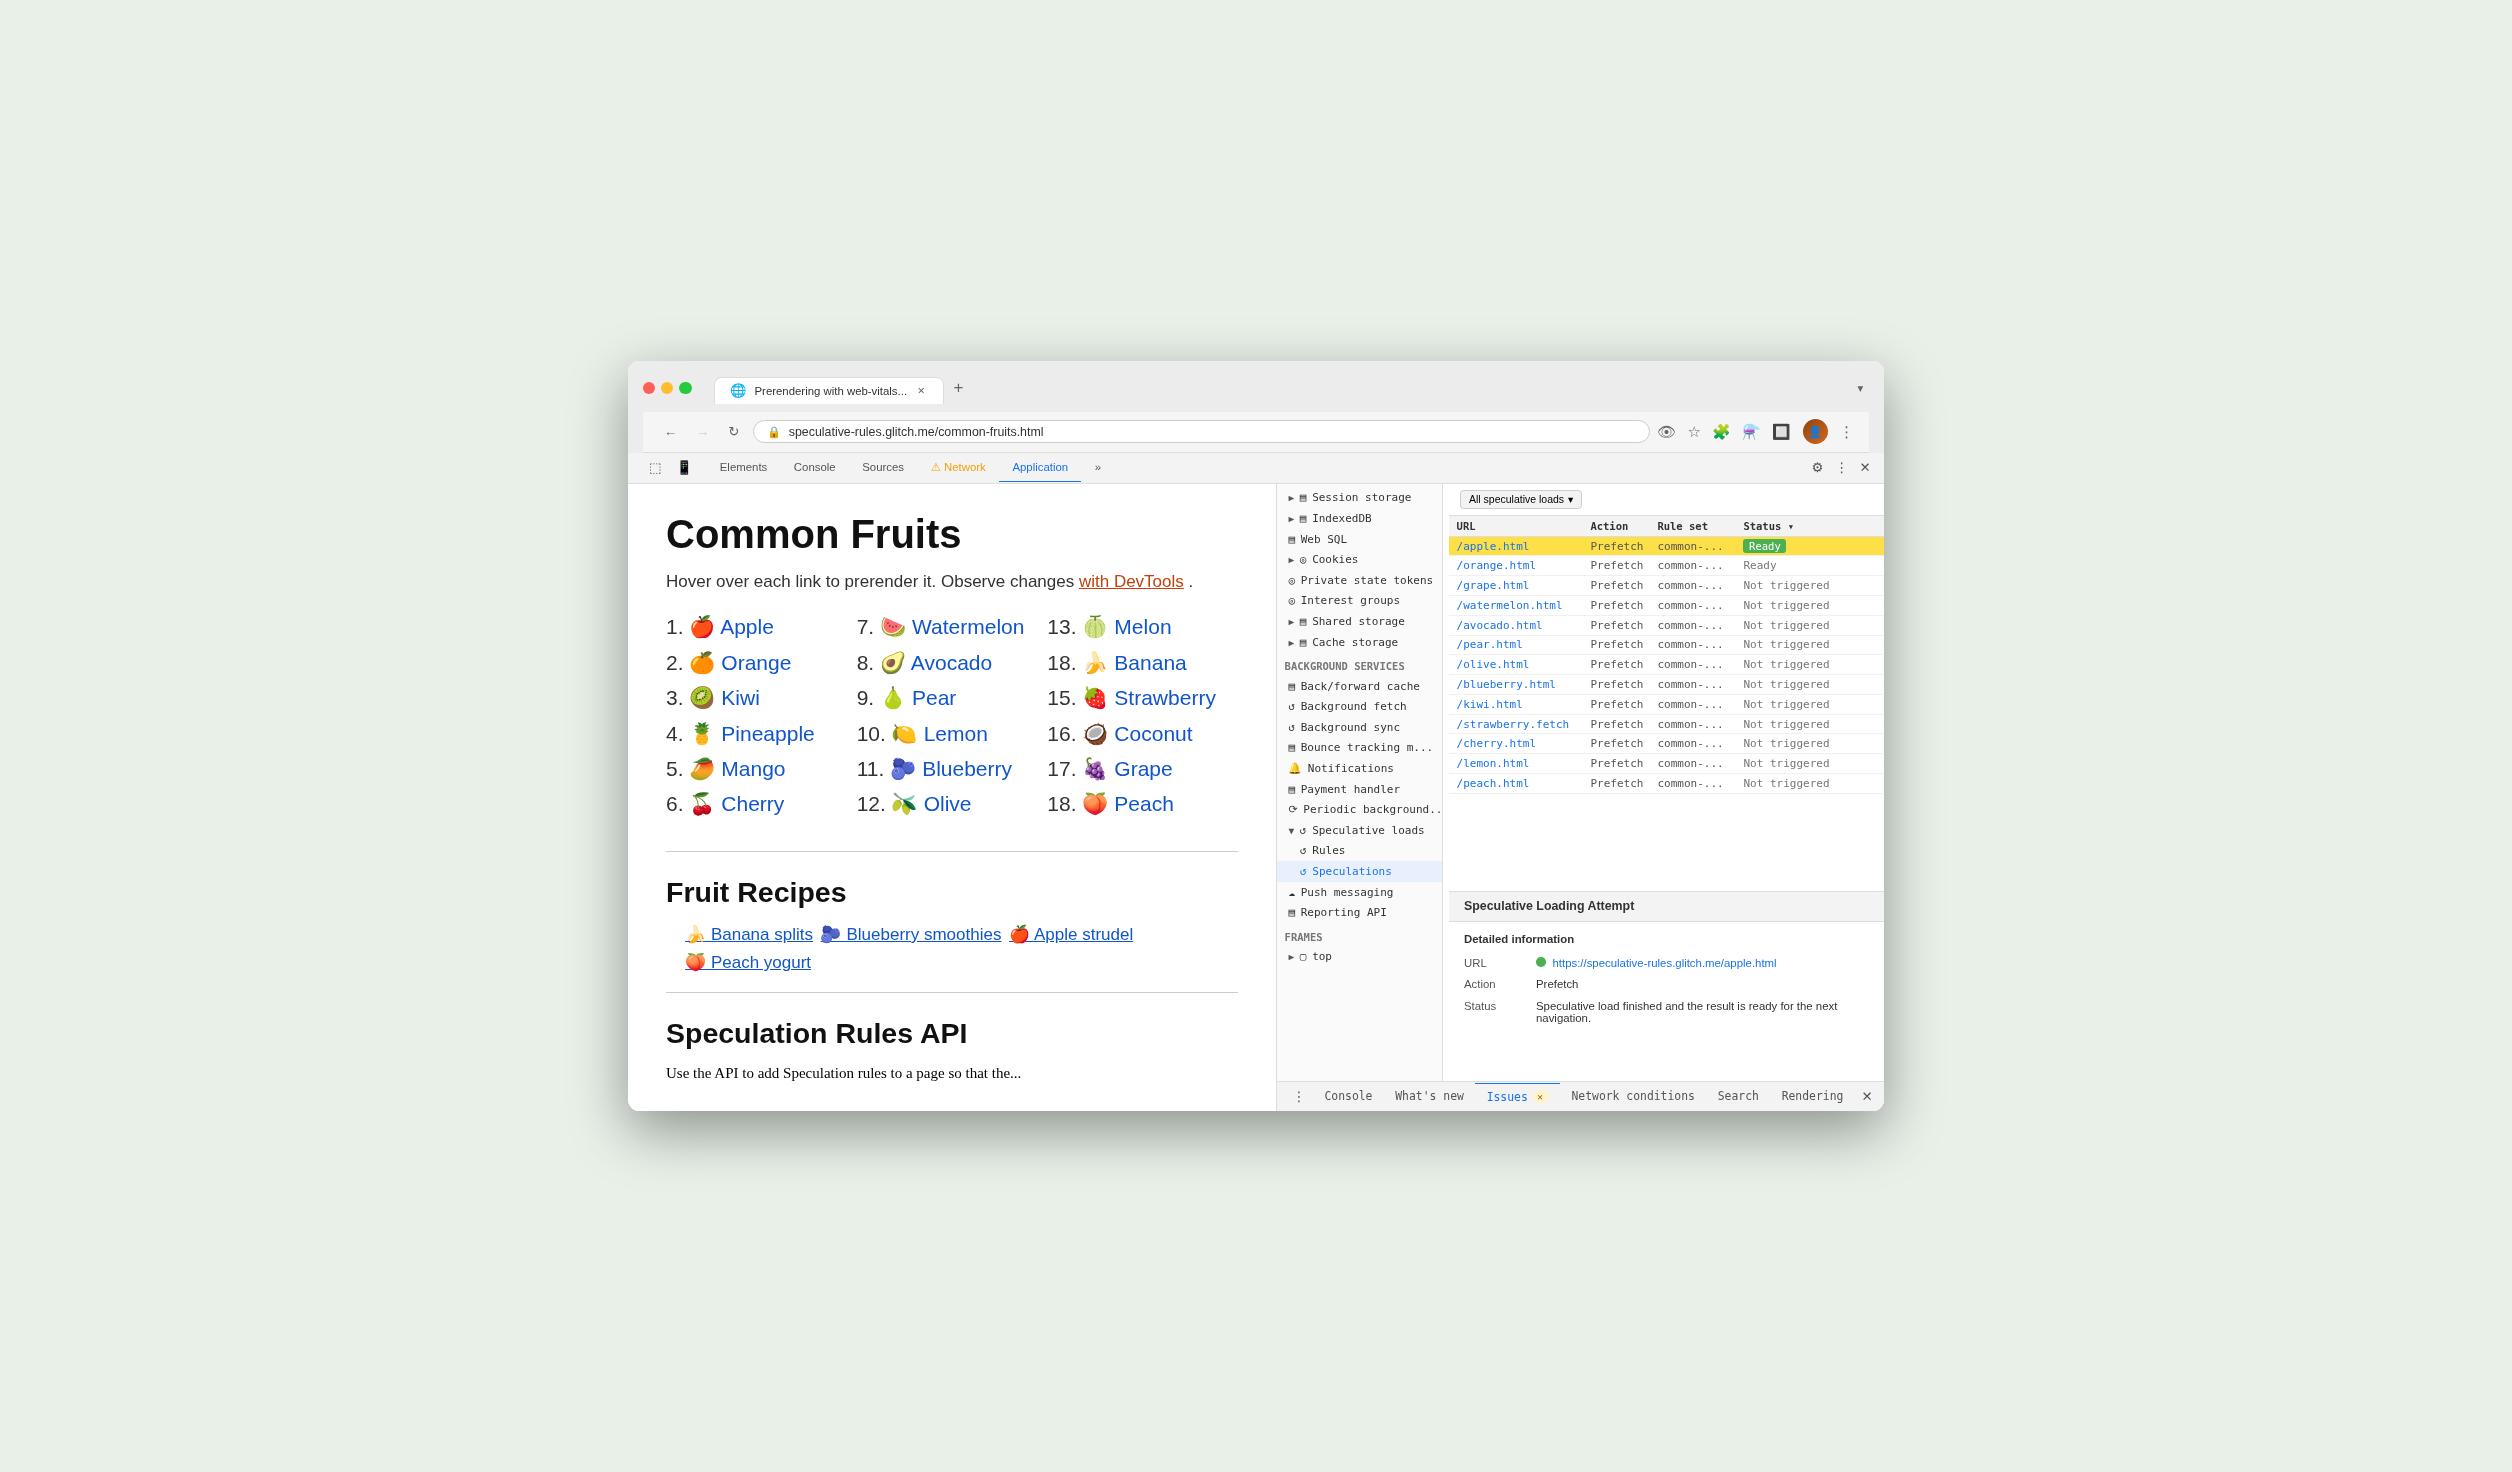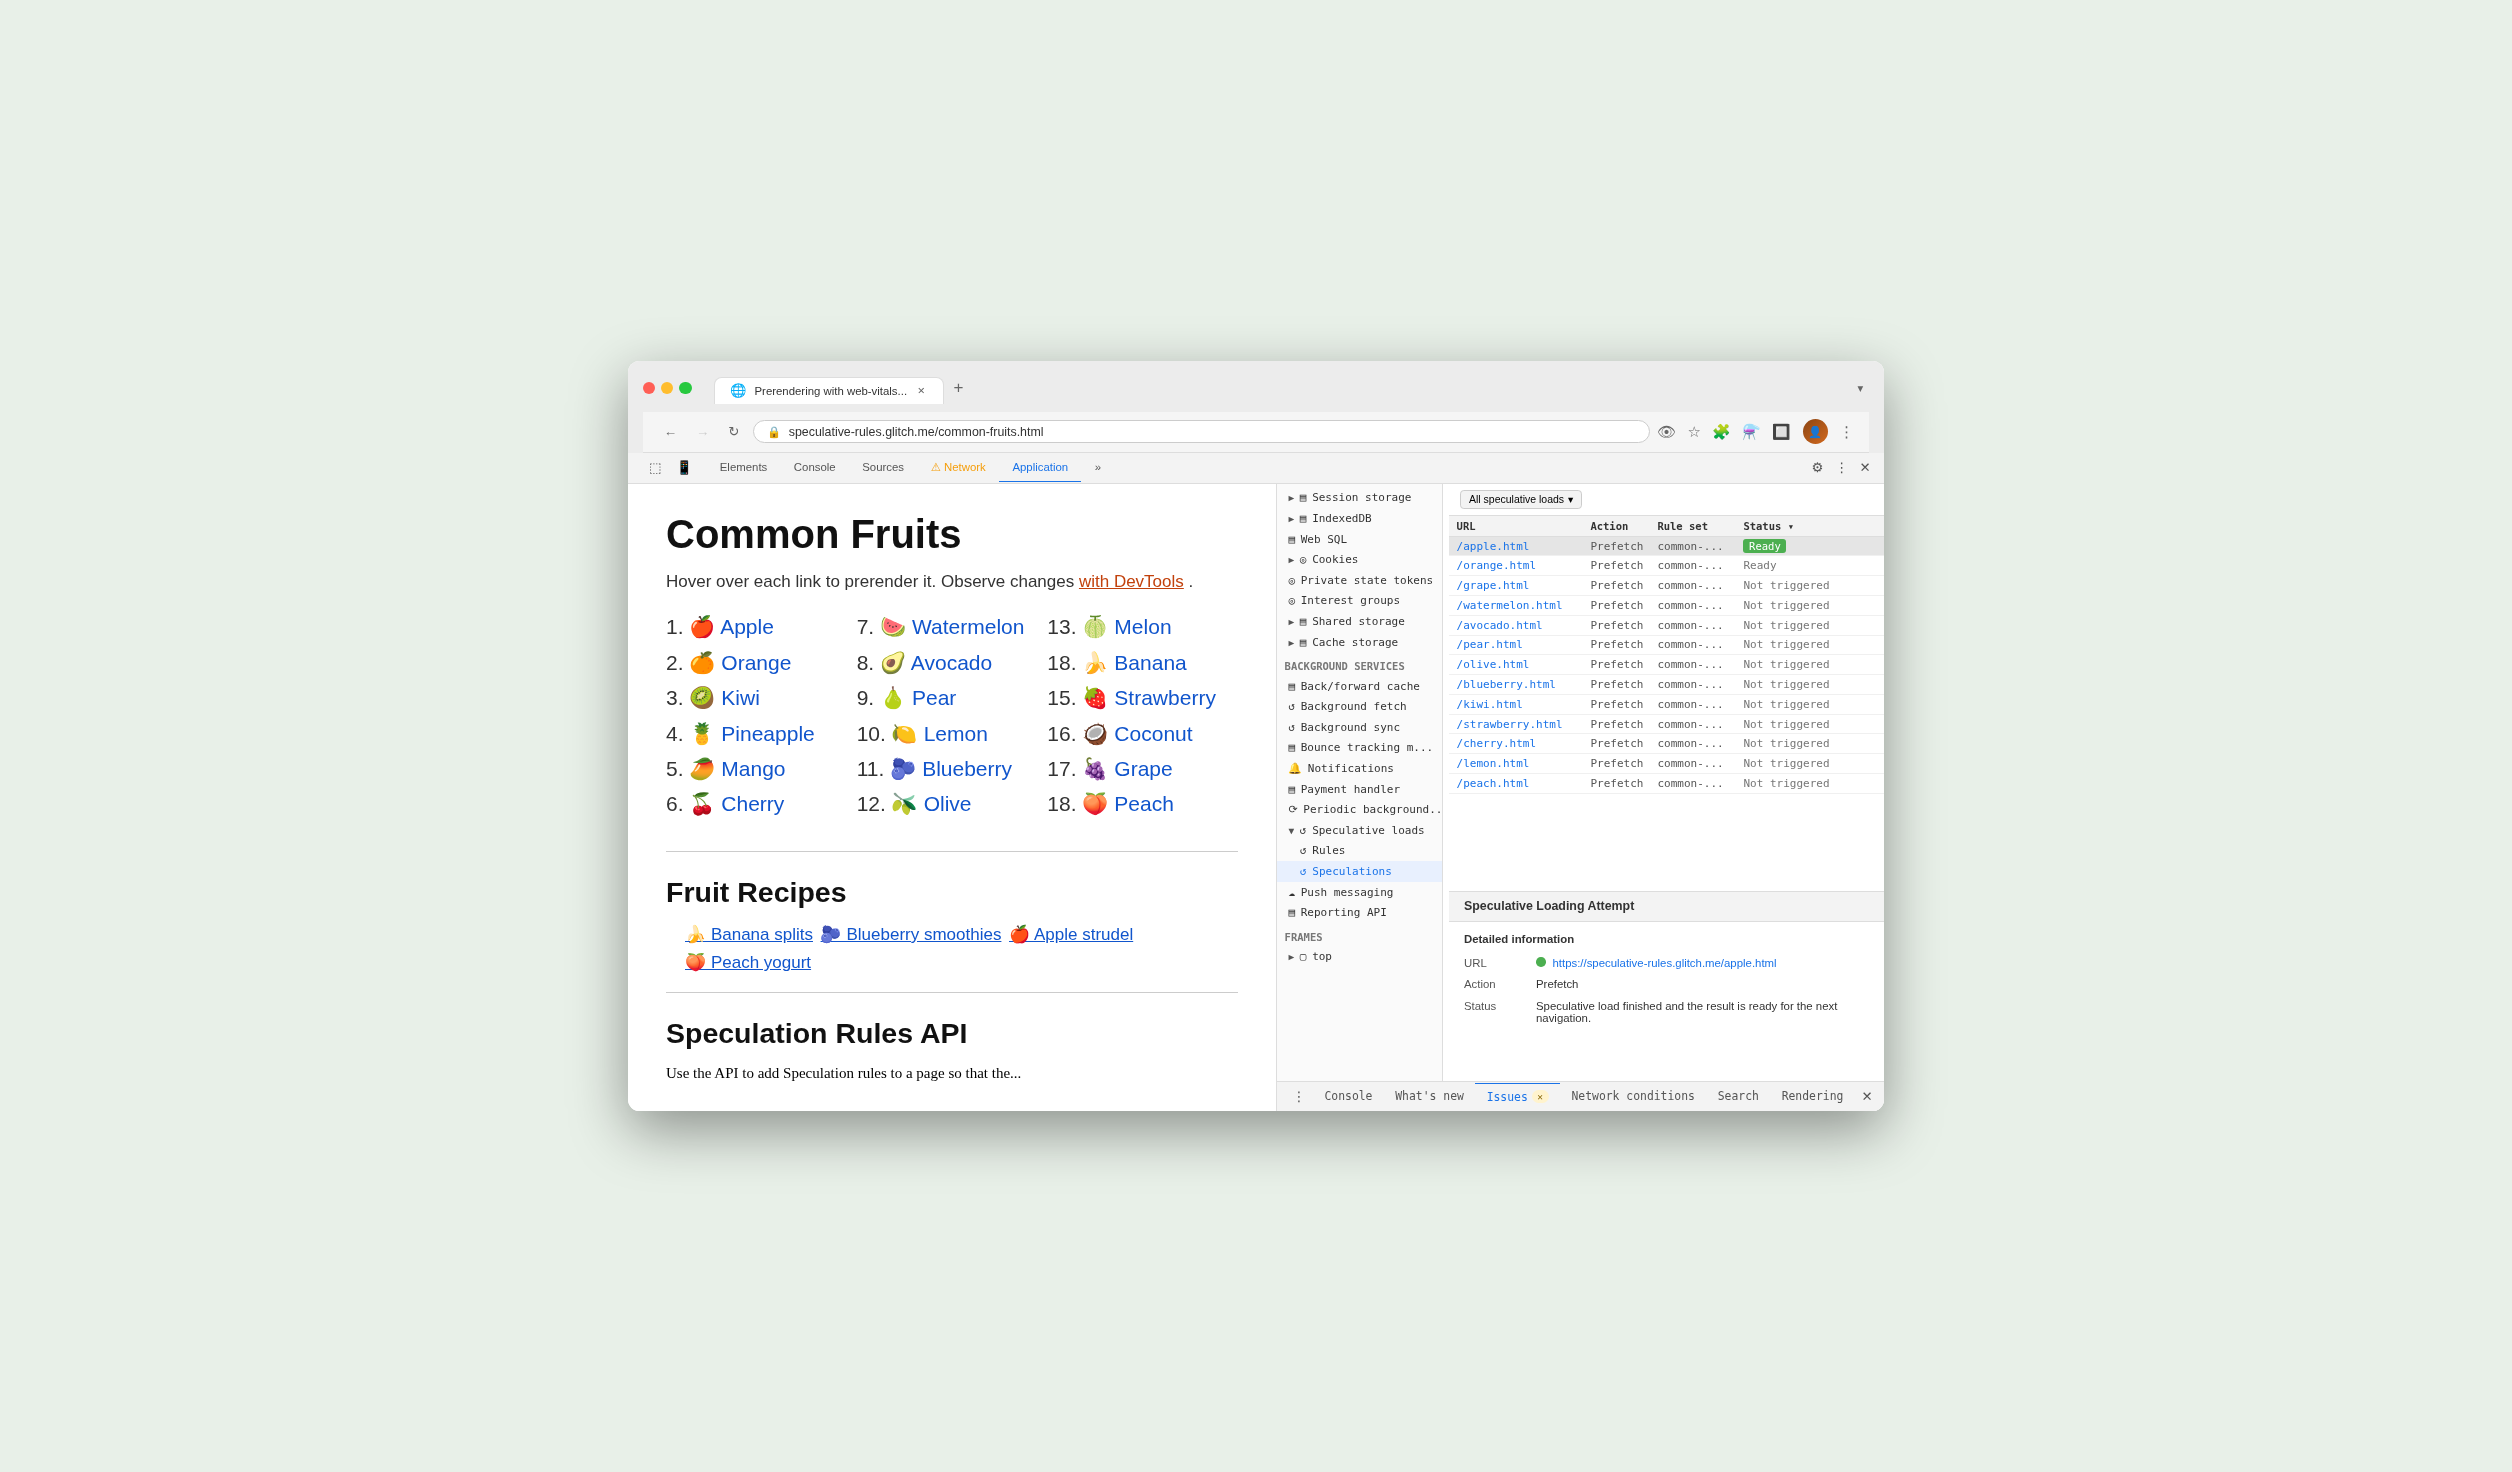--- a/index.html
+++ b/index.html
@@ -353,21 +353,21 @@
       flex: 1;
     }
     .dt-table-row {
       display: grid;
       grid-template-columns: 1fr 67px 86px 133px;
       padding: 2.9px 7.6px;
       font-size: 11px;
       border-bottom: 1px solid #f0f0f0;
       cursor: pointer;
     }
-    .dt-table-row.selected { background: #e5e5e5; }
+    .dt-table-row.selected { background: #fde047; }
     .dt-url-cell { color: #1a73e8; overflow: hidden; text-overflow: ellipsis; white-space: nowrap; }
     .dt-action-cell { color: #555; }
     .dt-ruleset-cell { color: #555; }
     .dt-status-ready-badge {
       background: #4caf50;
       color: white;
       padding: 1px 5.7px;
       border-radius: 2.9px;
       font-size: 10.5px;
     }
@@ -746,21 +746,21 @@
               <div class="dt-ruleset-cell">common-...</div>
               <div><span class="dt-status-text">Not triggered</span></div>
             </div>
             <div class="dt-table-row">
               <div class="dt-url-cell">/kiwi.html</div>
               <div class="dt-action-cell">Prefetch</div>
               <div class="dt-ruleset-cell">common-...</div>
               <div><span class="dt-status-text">Not triggered</span></div>
             </div>
             <div class="dt-table-row">
-              <div class="dt-url-cell">/strawberry.html</div>
+              <div class="dt-url-cell">/strawberry.fetch</div>
               <div class="dt-action-cell">Prefetch</div>
               <div class="dt-ruleset-cell">common-...</div>
               <div><span class="dt-status-text">Not triggered</span></div>
             </div>
             <div class="dt-table-row">
               <div class="dt-url-cell">/cherry.html</div>
               <div class="dt-action-cell">Prefetch</div>
               <div class="dt-ruleset-cell">common-...</div>
               <div><span class="dt-status-text">Not triggered</span></div>
             </div>

